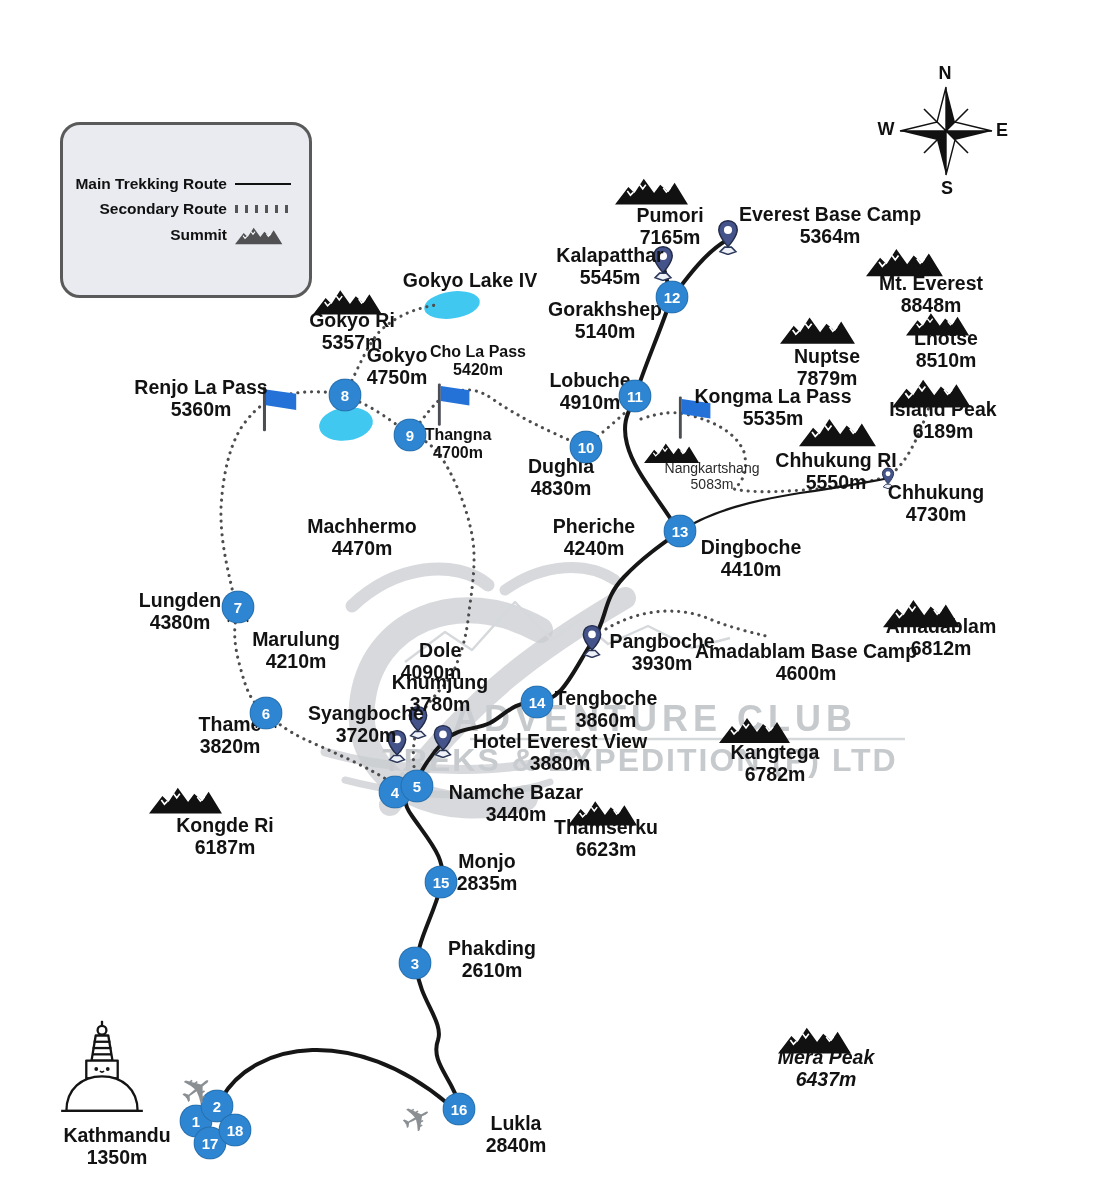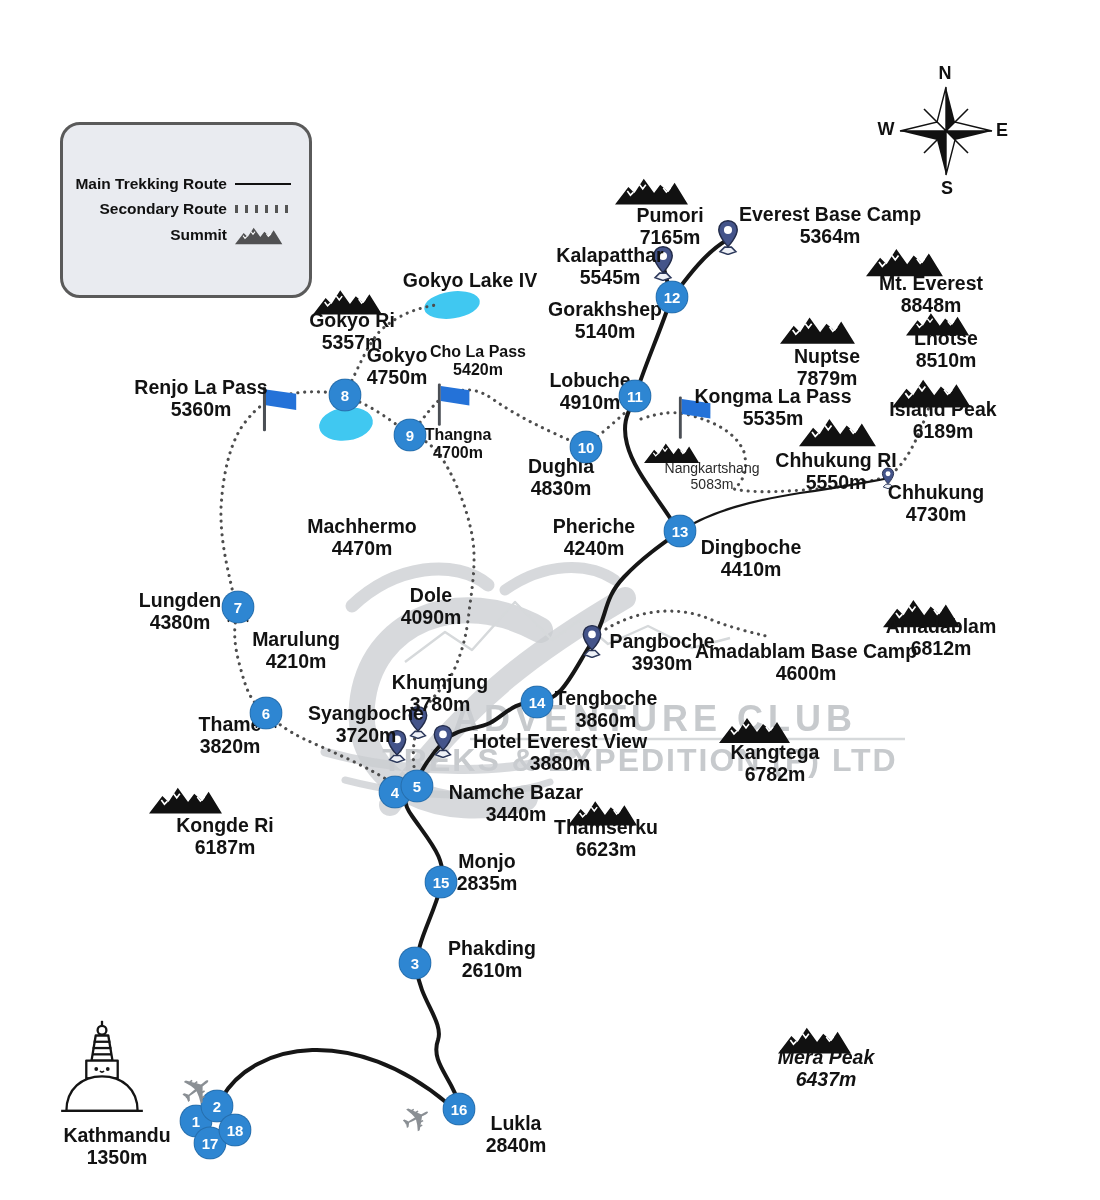--- a/index.html
+++ b/index.html
@@ -277,21 +277,21 @@
         <span class="el">4380m</span>
       </div>
       <div class="place" style="left: 941px; top: 638px;">
         <span class="nm">Amadablam</span>
         <span class="el">6812m</span>
       </div>
       <div class="place" style="left: 296px; top: 651px;">
         <span class="nm">Marulung</span>
         <span class="el">4210m</span>
       </div>
-      <div class="place" style="left: 431px; top: 607px;">
+      <div class="place" style="left: 431px; top: 662px; text-align: right;">
         <span class="nm">Dole</span>
         <span class="el">4090m</span>
       </div>
       <div class="place" style="left: 662px; top: 653px;">
         <span class="nm">Pangboche</span>
         <span class="el">3930m</span>
       </div>
       <div class="place" style="left: 806px; top: 663px;">
         <span class="nm">Amadablam Base Camp</span>
         <span class="el">4600m</span>

